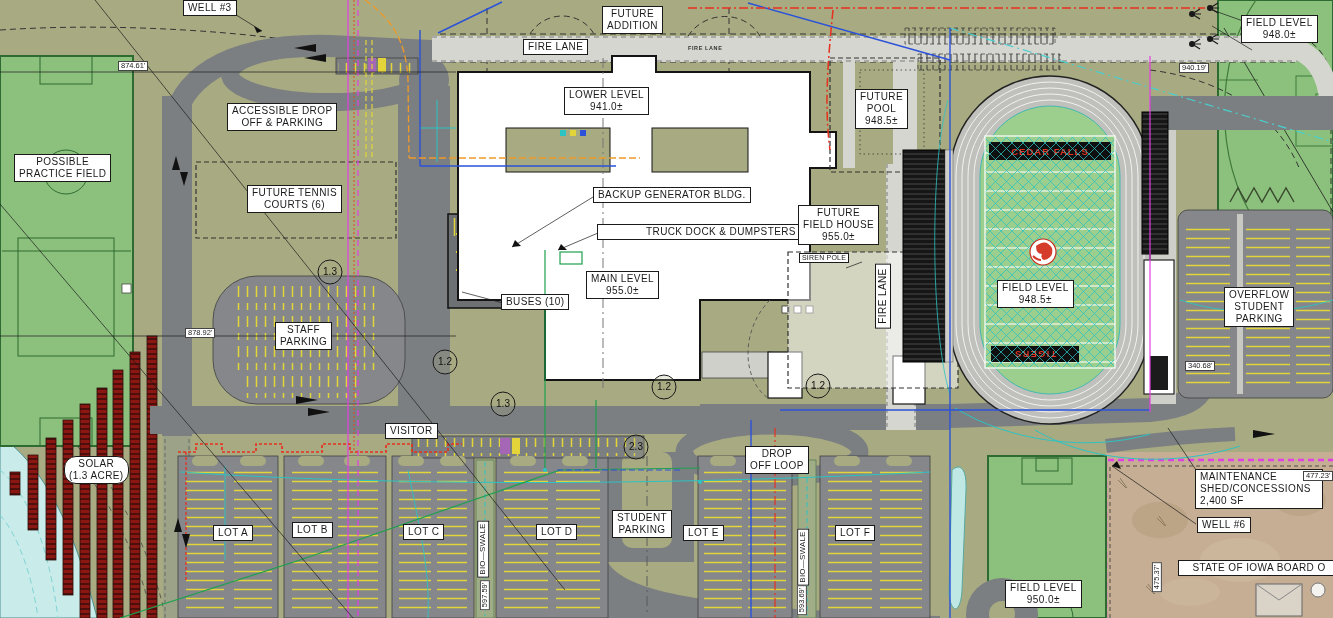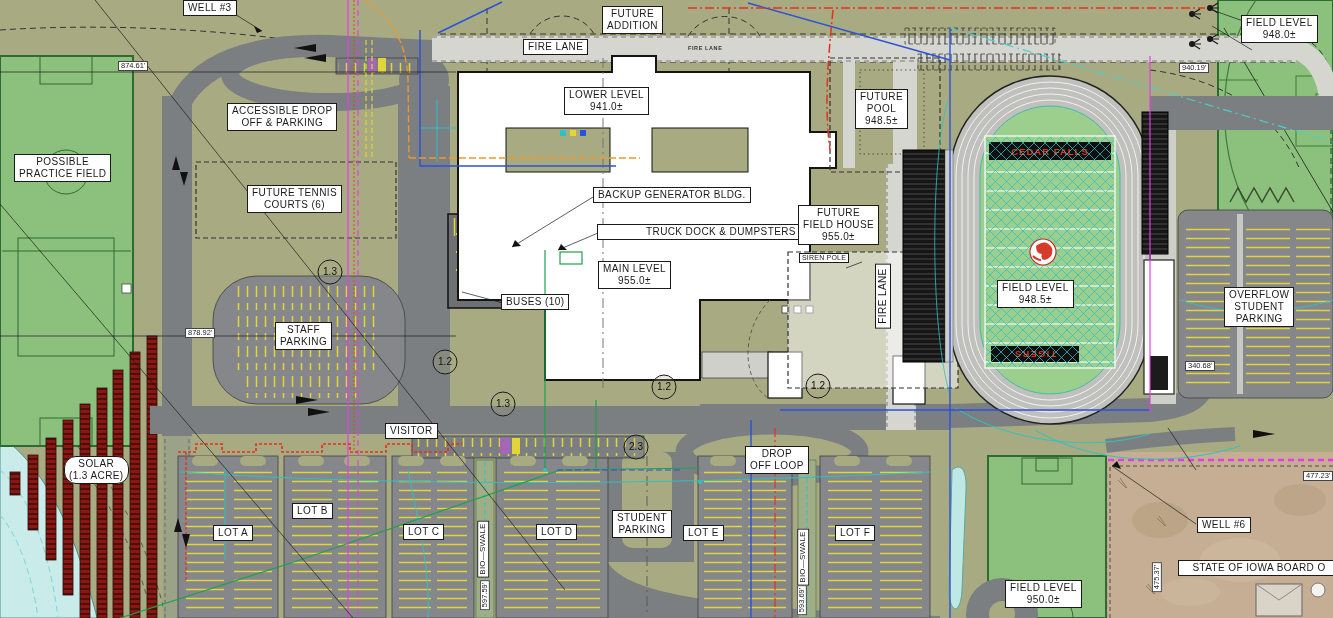--- a/index.html
+++ b/index.html
@@ -400,21 +400,21 @@
 <div class="lbl" style="left:1241px;top:15px;">FIELD LEVEL
 948.0±</div>
 <div class="lbl" style="left:227px;top:103px;">ACCESSIBLE DROP
 OFF &amp; PARKING</div>
 <div class="lbl" style="left:14px;top:154px;">POSSIBLE
 PRACTICE FIELD</div>
 <div class="lbl" style="left:247px;top:185px;">FUTURE TENNIS
 COURTS (6)</div>
 <div class="lbl" style="left:593px;top:187px;">BACKUP GENERATOR BLDG.</div>
 <div class="lbl" style="left:597px;top:224px;padding-left:48px;">TRUCK DOCK &amp; DUMPSTERS</div>
-<div class="lbl" style="left:586px;top:261px;margin-left:12px;">MAIN LEVEL
+<div class="lbl" style="left:586px;top:271px;">MAIN LEVEL
 955.0±</div>
 <div class="lbl" style="left:501px;top:294px;">BUSES (10)</div>
 <div class="lbl" style="left:798px;top:205px;">FUTURE
 FIELD HOUSE
 955.0±</div>
 <div class="lbl sm" style="left:799px;top:253px;">SIREN POLE</div>
 <div class="lbl vlbl" style="left:883px;top:296px;">FIRE LANE</div>
 <div class="lbl" style="left:997px;top:280px;">FIELD LEVEL
 948.5±</div>
 <div class="lbl" style="left:1224px;top:287px;">OVERFLOW
@@ -423,27 +423,30 @@
 <div class="lbl" style="left:275px;top:322px;">STAFF
 PARKING</div>
 <div class="lbl" style="left:64px;top:456px;border-radius:12px;">SOLAR
 (1.3 ACRE)</div>
 <div class="lbl" style="left:385px;top:423px;">VISITOR</div>
 <div class="lbl" style="left:745px;top:446px;">DROP
 OFF LOOP</div>
 <div class="lbl" style="left:612px;top:510px;">STUDENT
 PARKING</div>
 <div class="lbl" style="left:213px;top:525px;">LOT A</div>
-<div class="lbl" style="left:292px;top:503px;">LOT B</div>
+<div class="lbl" style="left:292px;top:522px;">LOT B</div>
 <div class="lbl" style="left:403px;top:524px;">LOT C</div>
 <div class="lbl" style="left:536px;top:524px;">LOT D</div>
 <div class="lbl" style="left:683px;top:525px;">LOT E</div>
 <div class="lbl" style="left:835px;top:525px;">LOT F</div>
 <div class="lbl vlbl sm" style="left:483px;top:549px;font-size:8px;">BIO—SWALE</div>
 <div class="lbl vlbl sm" style="left:803px;top:557px;font-size:8px;">BIO—SWALE</div>
+<div class="lbl tl" style="left:1195px;top:469px;width:118px;">MAINTENANCE
+SHED/CONCESSIONS
+2,400 SF</div>
 <div class="lbl" style="left:1197px;top:517px;">WELL #6</div>
 <div class="lbl" style="left:1178px;top:560px;width:152px;white-space:nowrap;overflow:hidden;">STATE OF IOWA BOARD O</div>
 <div class="lbl" style="left:1005px;top:580px;">FIELD LEVEL
 950.0±</div>
 
 <div class="dim" style="left:118px;top:61px;">874.61'</div>
 <div class="dim" style="left:185px;top:328px;">878.92'</div>
 <div class="dim" style="left:1179px;top:63px;">940.19'</div>
 <div class="dim" style="left:1185px;top:361px;">340.68'</div>
 <div class="dim" style="left:1256px;top:471px;margin-left:47px;">477.23'</div>

